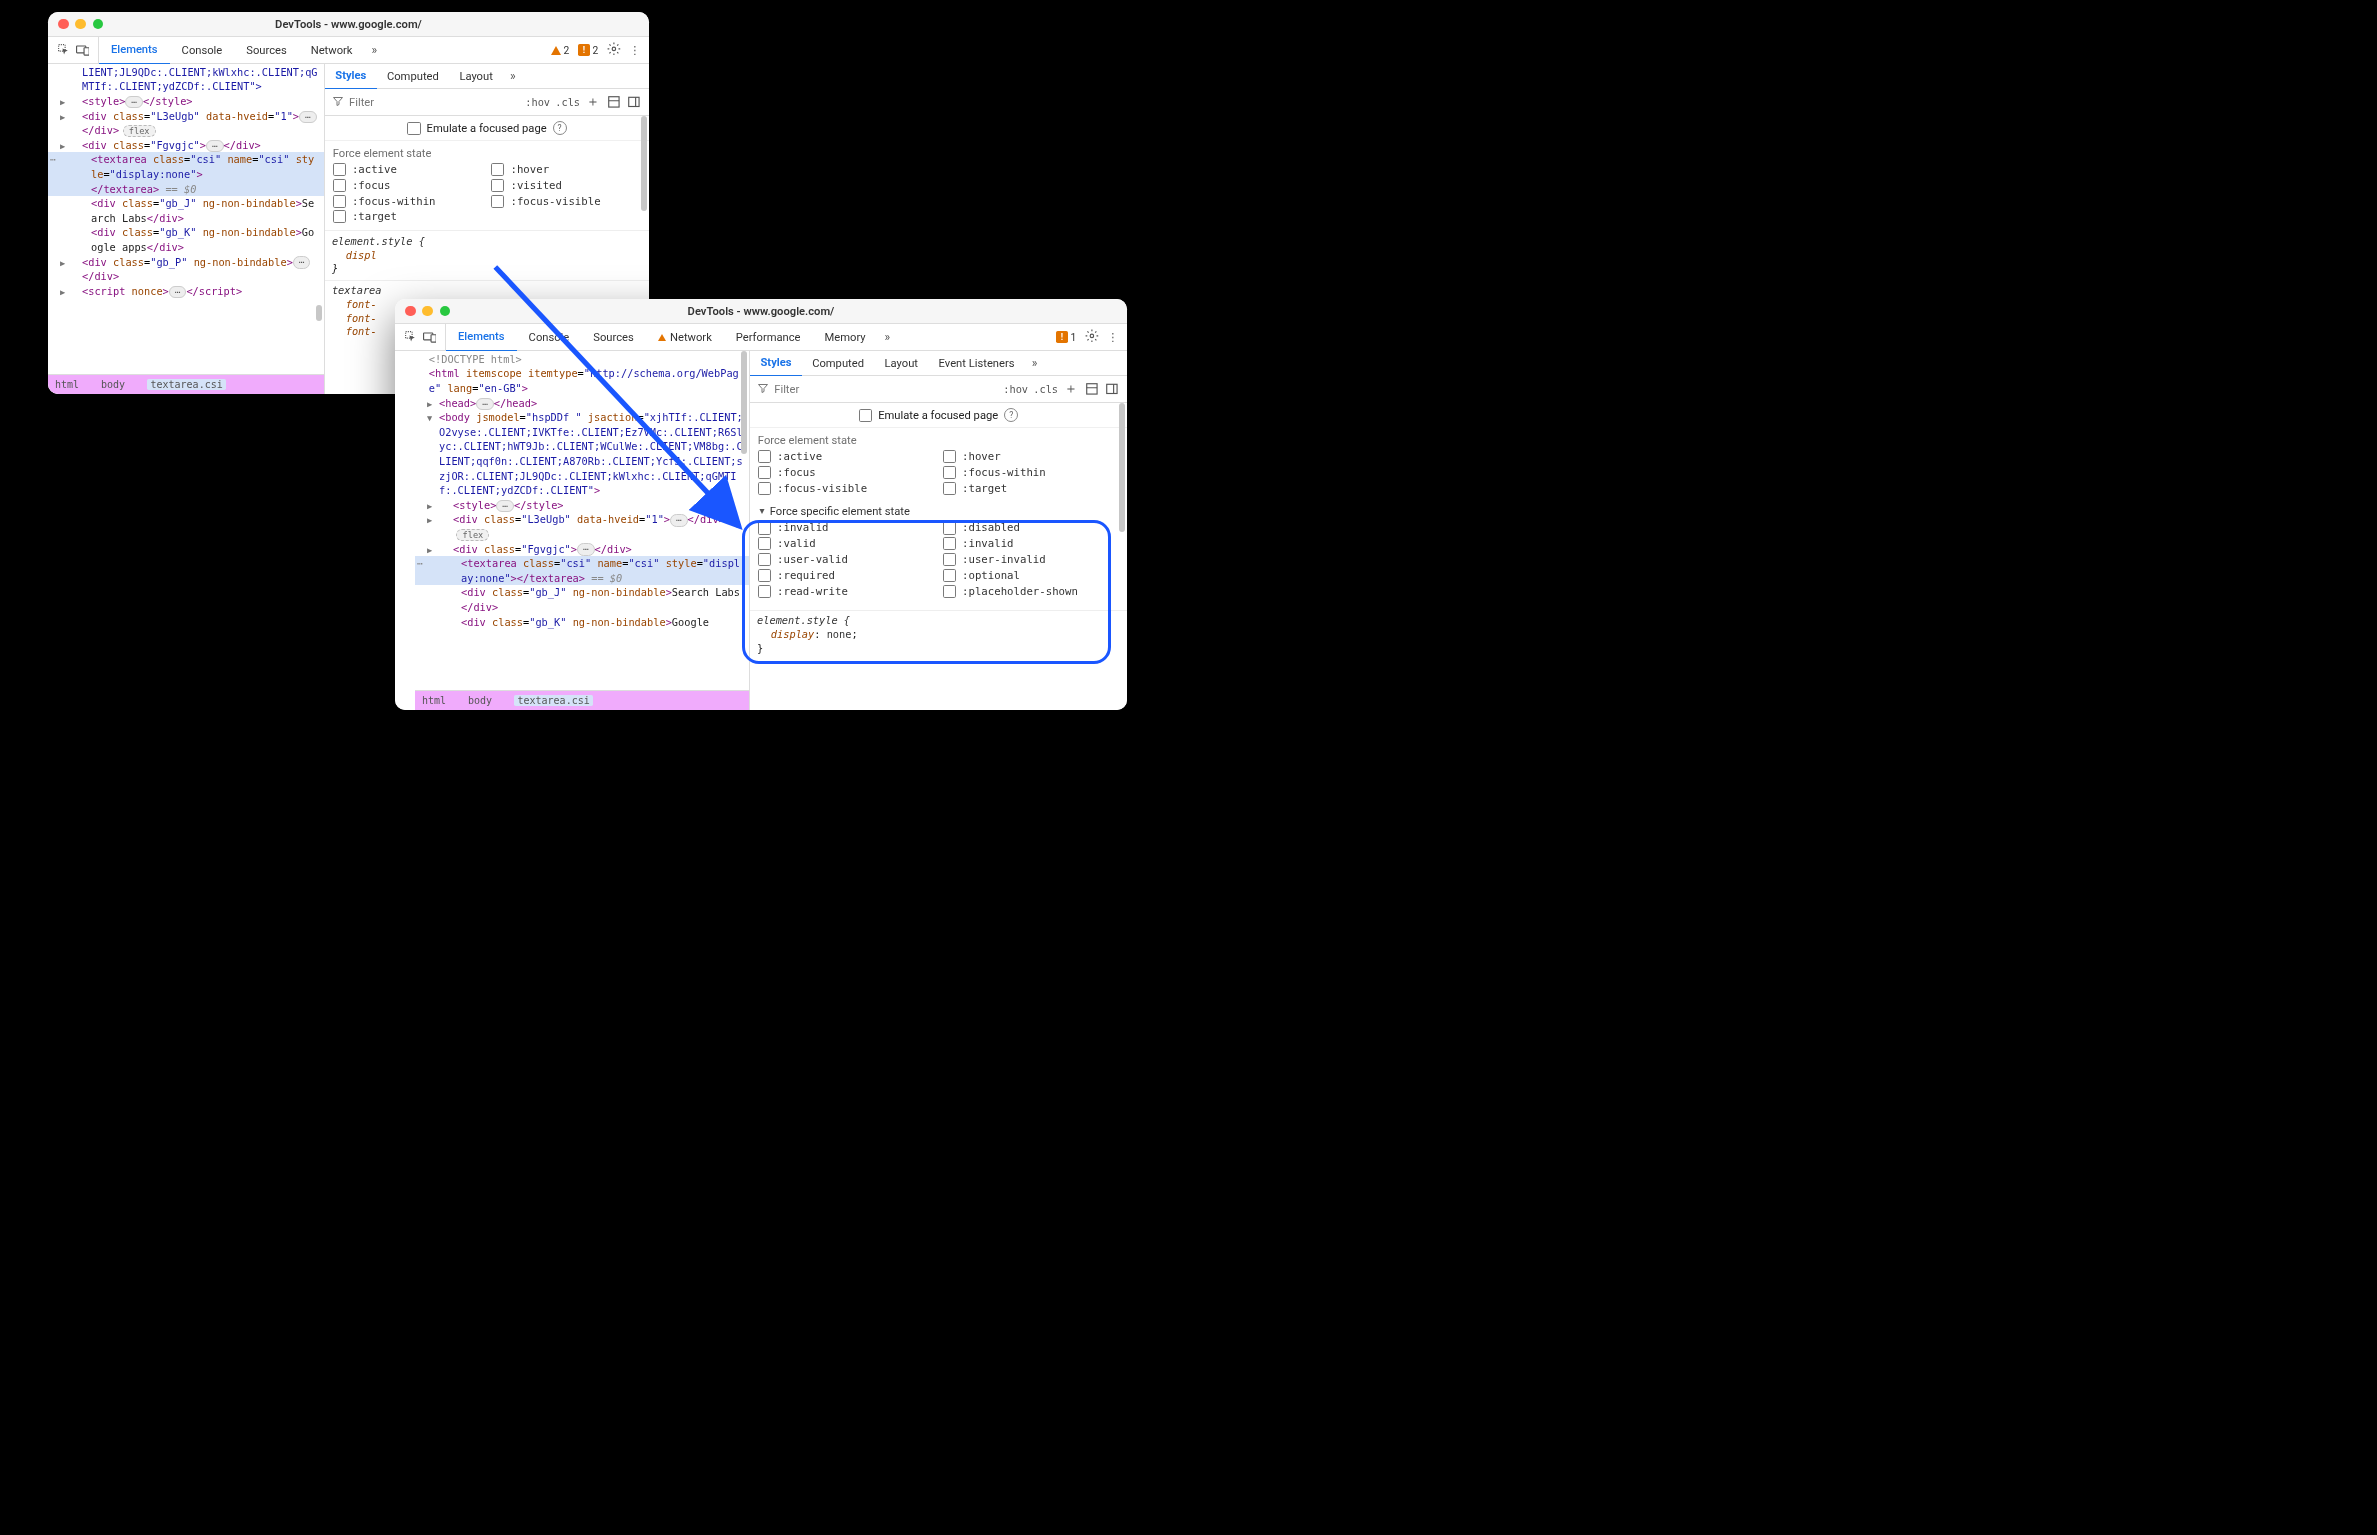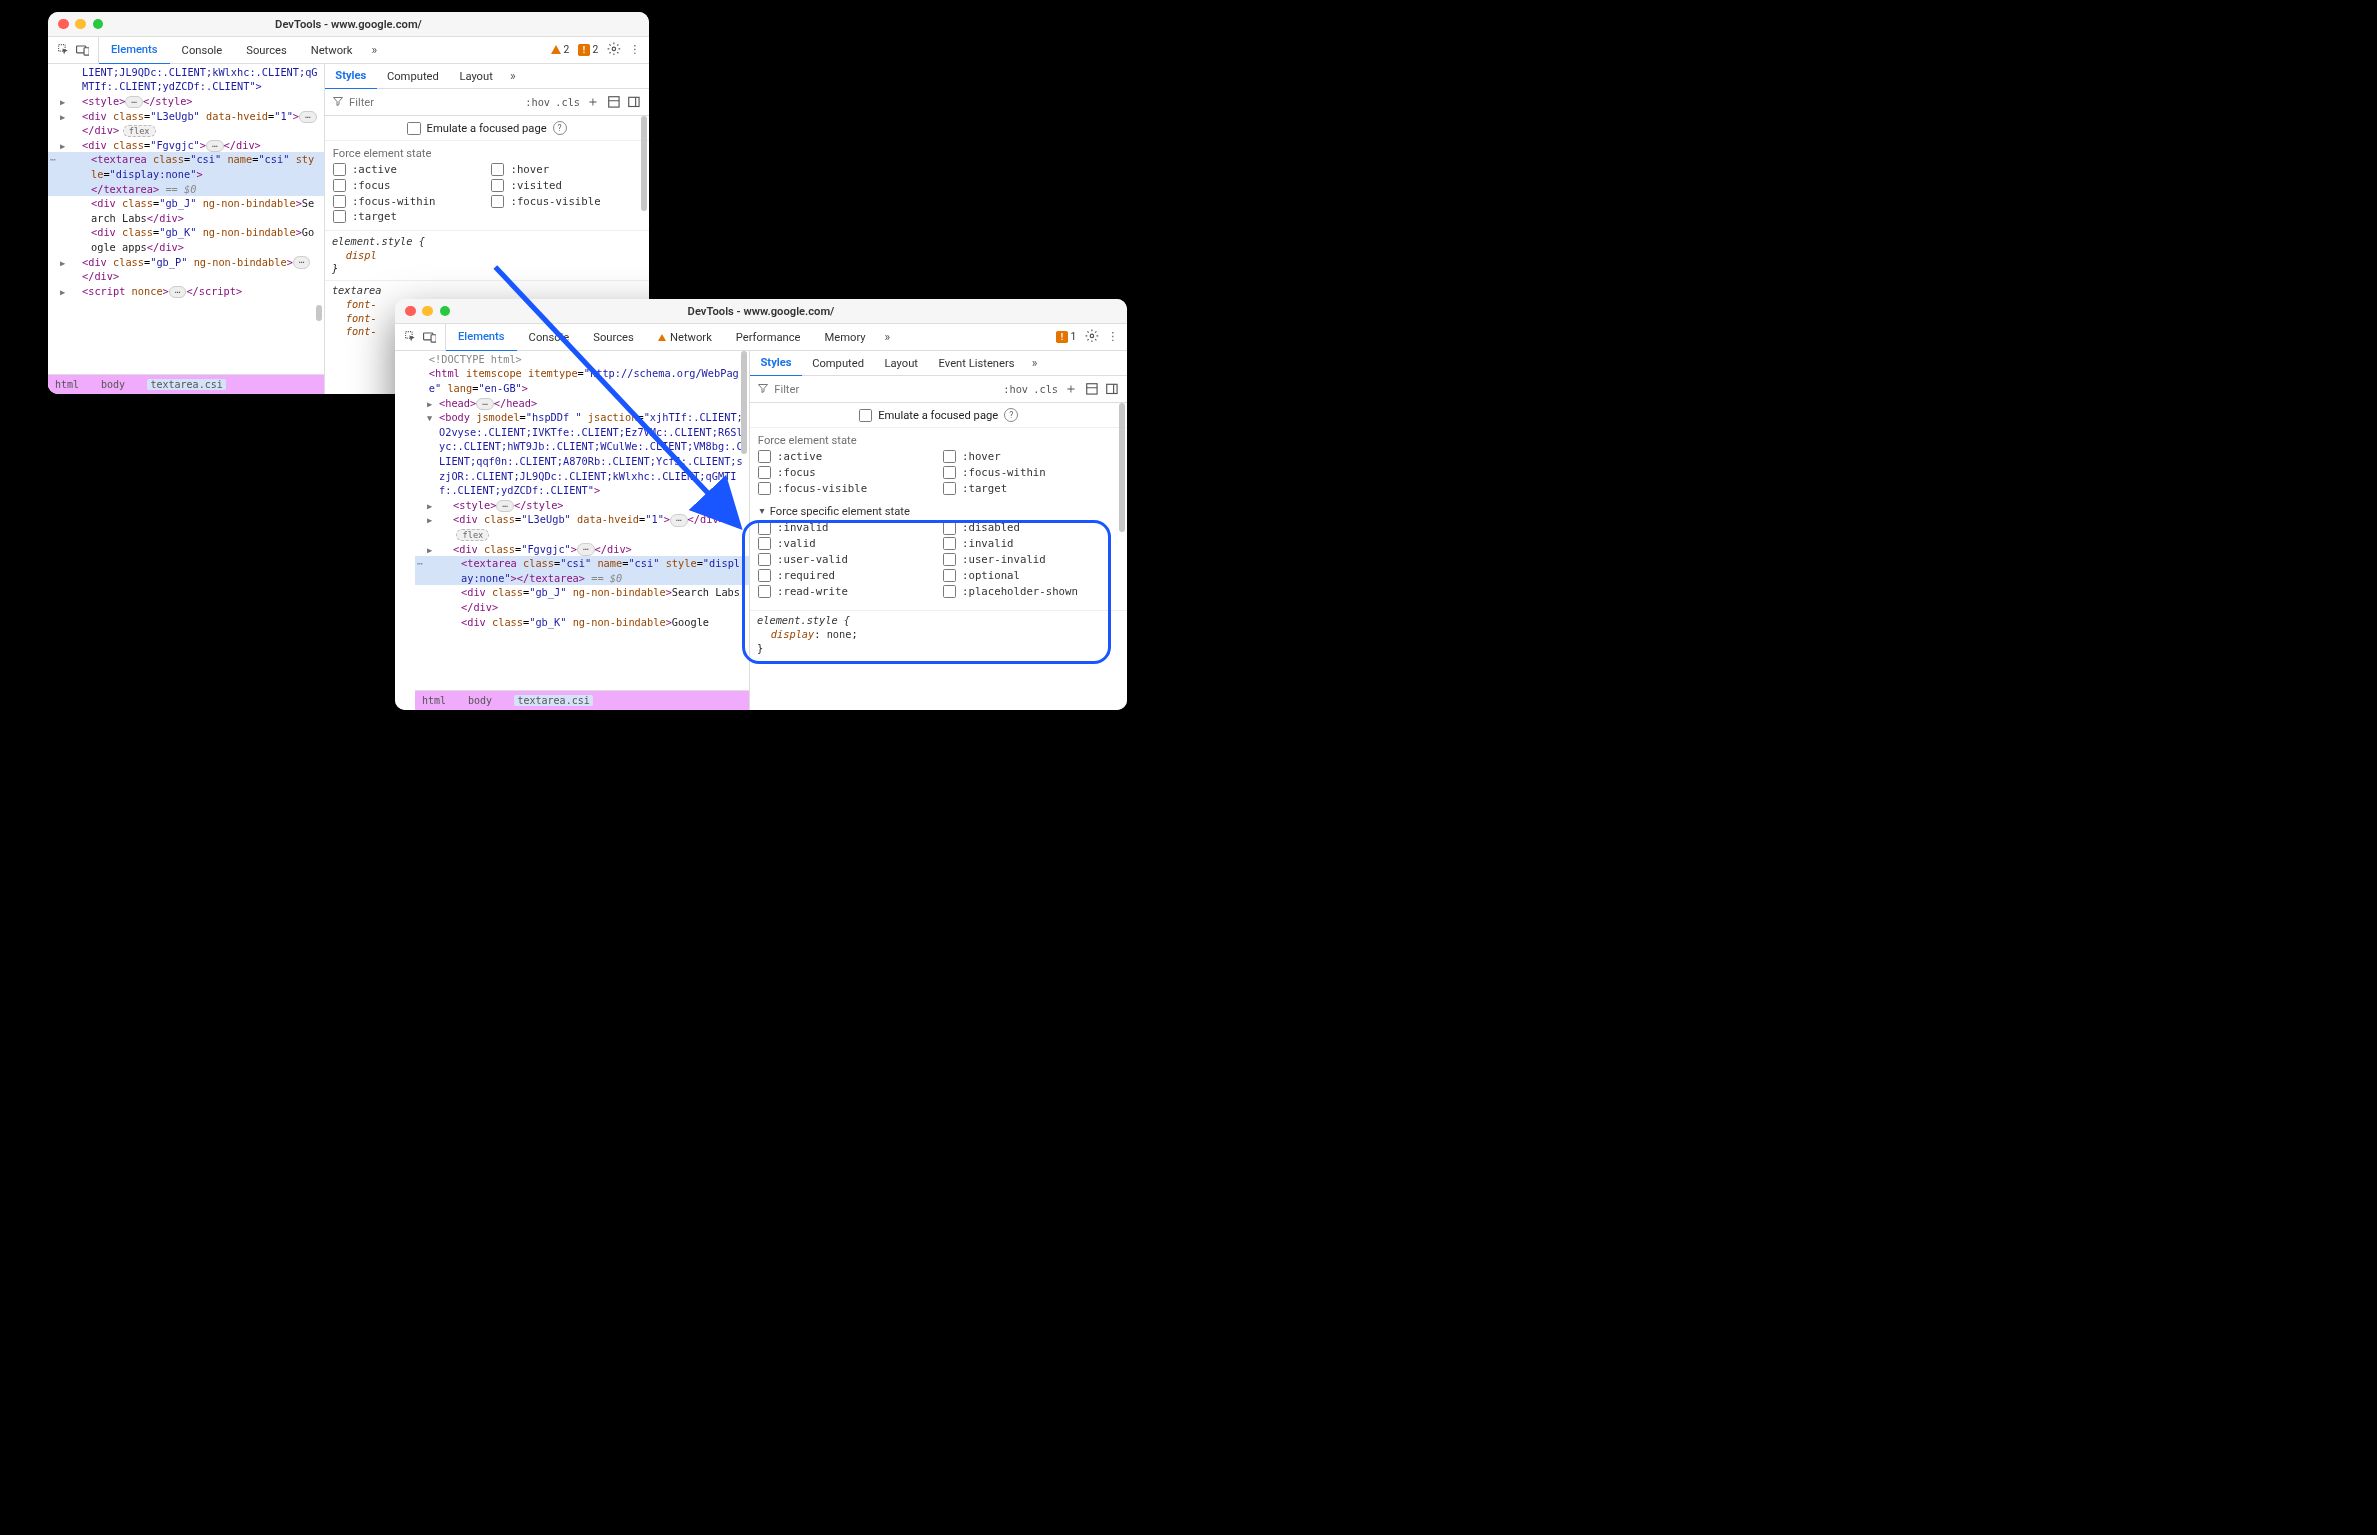--- a/index.html
+++ b/index.html
@@ -5,21 +5,21 @@
   html,body{margin:0;padding:0;background:#000;font-family:-apple-system,BlinkMacSystemFont,"Segoe UI",Roboto,sans-serif;}
   .stage{position:relative;width:1189px;height:768px;background:#000;}
   .window{position:absolute;background:#fff;border-radius:10.3px;box-shadow:0 17px 43px rgba(0,0,0,.5);overflow:hidden;display:flex;flex-direction:column;}
   .titlebar{height:24px;display:flex;align-items:center;background:#f6f6f6;border-bottom:0.9px solid #ddd;position:relative;}
   .traffic{display:flex;gap:6.9px;padding-left:10.3px;}
   .dot{width:10.3px;height:10.3px;border-radius:50%;}
   .dot.red{background:#ff5f57;}
   .dot.yellow{background:#febc2e;}
   .dot.green{background:#28c840;}
   .titletext{position:absolute;left:0;right:0;text-align:center;font-size:11.2px;font-weight:600;color:#333;pointer-events:none;}
-  .toolbar{height:26px;display:flex;align-items:center;border-bottom:0.9px solid #ddd;background:#fff;font-size:11.2px;position:relative;}
+  .toolbar{height:26px;display:flex;border-bottom:0.9px solid #ddd;background:#fff;font-size:11.2px;position:relative;}
   .tb-left{display:flex;align-items:center;gap:5.2px;padding:0 8.6px;border-right:0.9px solid #ddd;height:100%;}
   .tb-icon{width:13.8px;height:13.8px;display:flex;align-items:center;justify-content:center;color:#555;}
   .tabs{display:flex;align-items:center;height:100%;}
   .tab{padding:0 12px;height:100%;display:flex;align-items:center;color:#333;cursor:pointer;}
   .tab.active{color:#1a73e8;border-bottom:1.7px solid #1a73e8;margin-bottom:-0.9px;font-weight:500;}
   .tab.net-warn::before{content:"";display:inline-block;width:0;height:0;border-left:4.3px solid transparent;border-right:4.3px solid transparent;border-bottom:7.7px solid #e37400;margin-right:4.3px;}
   .more-tabs{padding:0 6.9px;color:#555;font-size:12px;}
   .tb-right{margin-left:auto;display:flex;align-items:center;gap:8.6px;padding-right:8.6px;}
   .badge-tri{display:flex;align-items:center;gap:2.6px;color:#333;font-size:10.3px;}
   .tri-w{width:0;height:0;border-left:5.2px solid transparent;border-right:5.2px solid transparent;border-bottom:9.5px solid #e37400;}

